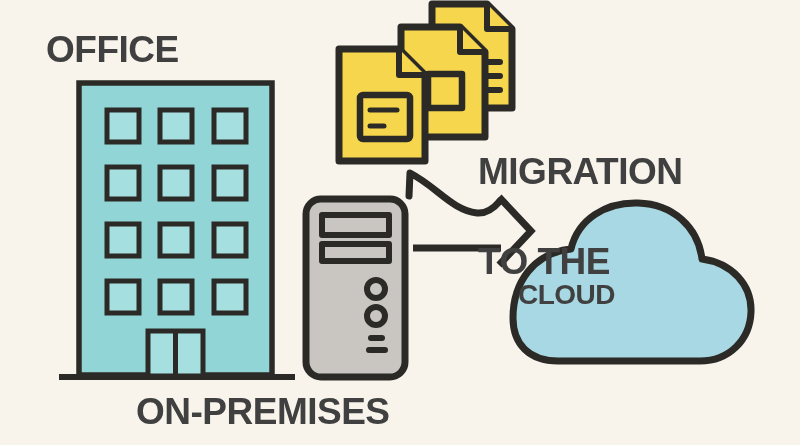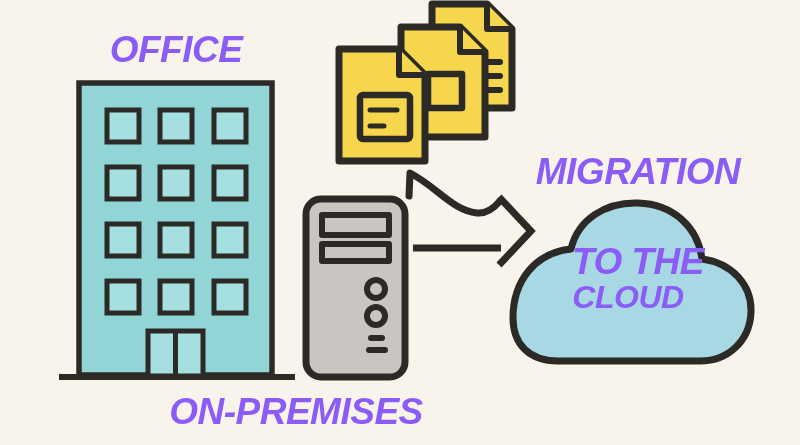--- a/index.html
+++ b/index.html
@@ -9,27 +9,25 @@
     background:#F8F4EC;
     overflow:hidden;
     font-family:"Liberation Sans","DejaVu Sans",sans-serif;
   }
   .illustration{position:absolute;left:0;top:0;}
   .label{
     position:absolute;
     font-weight:700;
     font-size:37px;
     line-height:1.22;
-    color:#8b5cf6;
-    text-align:center;
+    color:#404040;
     letter-spacing:-0.5px;
     white-space:pre-line;
-    font-style:italic;
   }
-  .label.cloud-text{font-size:32px;line-height:1;}
+  .label.cloud-text{font-size:28px;line-height:1;}
   
   .ol{stroke:#2B2A26;}
   .nf{fill:none;}
   .sw5{stroke-width:5;}
   .sw55{stroke-width:5.5;}
   .sw6{stroke-width:6;}
   .sw65{stroke-width:6.5;}
   .sw7{stroke-width:7;}
   .rnd{stroke-linejoin:round;stroke-linecap:round;}
   .sq{stroke-linejoin:miter;stroke-linecap:butt;}

